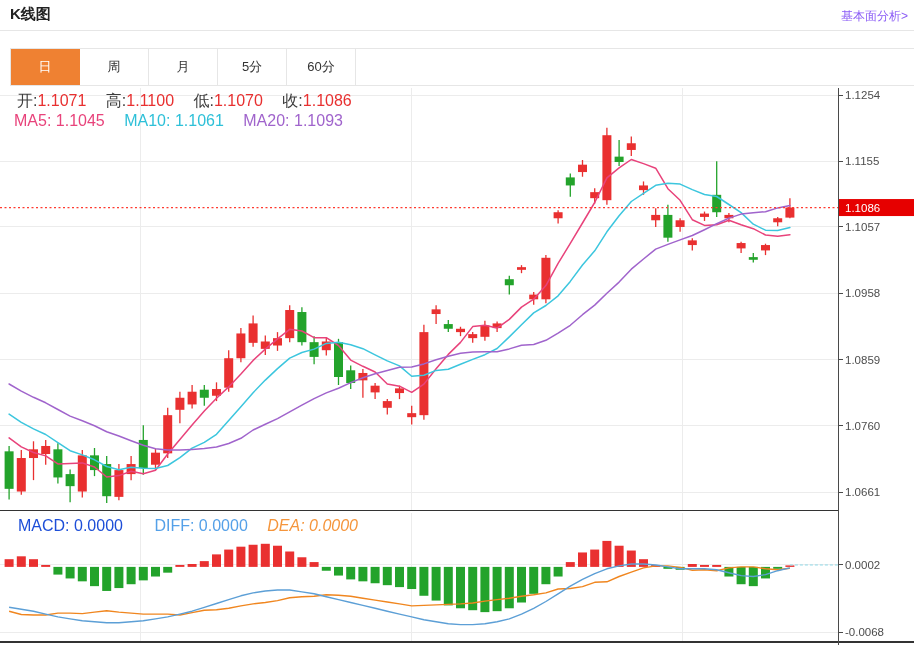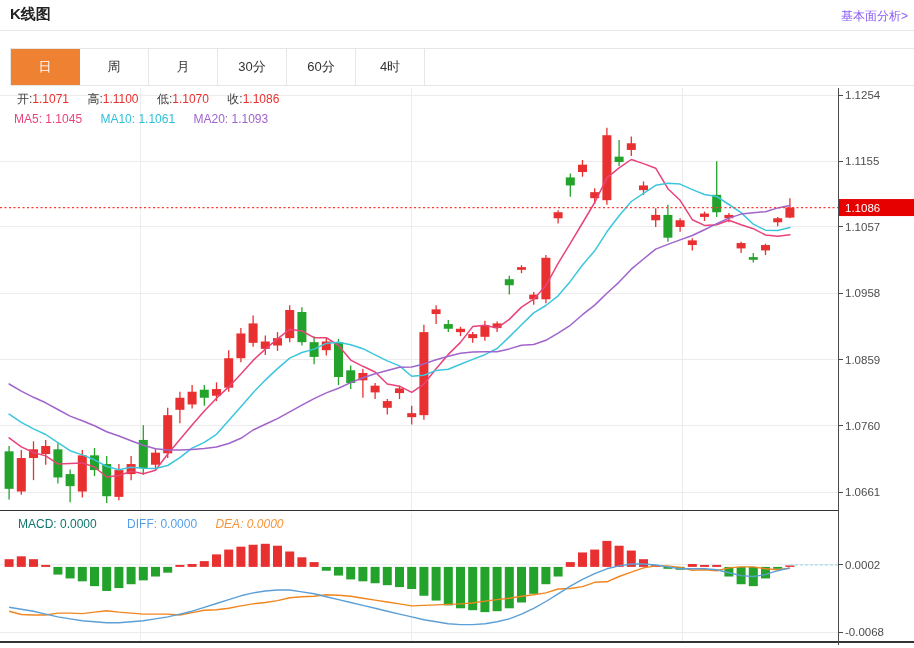--- a/index.html
+++ b/index.html
@@ -8,62 +8,61 @@
   .hdr{position:absolute;top:0;left:0;width:914px;height:30px;border-bottom:1px solid #e6e6e6;text-align:center;}
   .hdr h1{margin:0;position:absolute;left:10px;top:5px;font-size:15px;font-weight:bold;color:#222;}
   .hdr a{position:absolute;right:6px;top:8px;font-size:12px;color:#8b5cf6;text-decoration:none;cursor:pointer;}
   .tabs{position:absolute;top:48px;left:10px;right:0;height:38px;display:flex;
         border-top:1px solid #e6e6e6;border-bottom:1px solid #e6e6e6;border-left:1px solid #e6e6e6;box-sizing:border-box;}
   .tab{width:69px;line-height:36px;text-align:center;font-size:13px;color:#333;
        border-right:1px solid #e6e6e6;cursor:pointer;box-sizing:border-box;background:#fff;}
   .tab.sel{background:#ef8132;color:#fff;border-color:#ef8132;}
   .tabs .fill{flex:1;}
   #chart-svg{position:absolute;top:86px;left:0;}
-  .row{position:absolute;font-size:12px;white-space:nowrap;z-index:5;}
+  .row{position:absolute;font-size:16px;white-space:nowrap;z-index:5;}
   .row .lb{color:#3d3d3d;}
   .row .vl{margin-right:15px;}
   #ohlc-row{top:91px;left:17px;}
   #ohlc-row .vl{color:#e83030;}
   #ma-row{top:112px;left:14px;}
   #macd-row{top:517px;left:18px;}
   .pair{display:inline;}
 </style>
 </head>
 <body>
 
 <div class="hdr">
   <h1>K线图</h1>
   <a>基本面分析&gt;</a>
 </div>
 
 <div class="tabs">
   <div class="tab sel">日</div>
   <div class="tab">周</div>
   <div class="tab">月</div>
-  <div class="tab">30分</div>
+  <div class="tab">5分</div>
   <div class="tab">60分</div>
-  <div class="tab">4时</div>
   <div class="fill"></div>
 </div>
 
 <div class="row" id="ohlc-row">
   <span class="pair"><span class="lb">开:</span><span class="vl">1.1071</span></span>
   <span class="pair"><span class="lb">高:</span><span class="vl">1.1100</span></span>
   <span class="pair"><span class="lb">低:</span><span class="vl">1.1070</span></span>
   <span class="pair"><span class="lb">收:</span><span class="vl">1.1086</span></span>
 </div>
 
 <div class="row" id="ma-row">
   <span class="pair" style="color: rgb(232, 67, 123);"><span>MA5:</span> <span class="vl">1.1045</span></span>
   <span class="pair" style="color: rgb(46, 192, 216);"><span>MA10:</span> <span class="vl">1.1061</span></span>
   <span class="pair" style="color: rgb(160, 100, 204);"><span>MA20:</span> <span class="vl">1.1093</span></span>
 </div>
 
 <div class="row" id="macd-row">
-  <span class="pair" style="color: #0f766e;"><span>MACD:</span> <span class="vl">0.0000</span></span>
+  <span class="pair" style="color: #1d4ed8;"><span>MACD:</span> <span class="vl">0.0000</span></span>
   <span class="pair" style="color: rgb(84, 160, 232); margin-left: 12px;"><span>DIFF:</span> <span class="vl">0.0000</span></span>
   <span class="pair" style="color: rgb(245, 149, 59); font-style: italic;"><span>DEA:</span> <span class="vl">0.0000</span></span>
 </div>
 
 <svg id="chart-svg" width="914" height="562" viewBox="0 86 914 562">
     <line x1="0" y1="95.03221710839546" x2="838" y2="95.03221710839546" stroke="#ececec" stroke-width="1" shape-rendering="crispEdges"></line>
     <line x1="0" y1="161.33597841612453" x2="838" y2="161.33597841612453" stroke="#ececec" stroke-width="1" shape-rendering="crispEdges"></line>
     <line x1="0" y1="226.9700047611493" x2="838" y2="226.9700047611493" stroke="#ececec" stroke-width="1" shape-rendering="crispEdges"></line>
     <line x1="0" y1="293.27376606887685" x2="838" y2="293.27376606887685" stroke="#ececec" stroke-width="1" shape-rendering="crispEdges"></line>
     <line x1="0" y1="359.57752737660593" x2="838" y2="359.57752737660593" stroke="#ececec" stroke-width="1" shape-rendering="crispEdges"></line>

